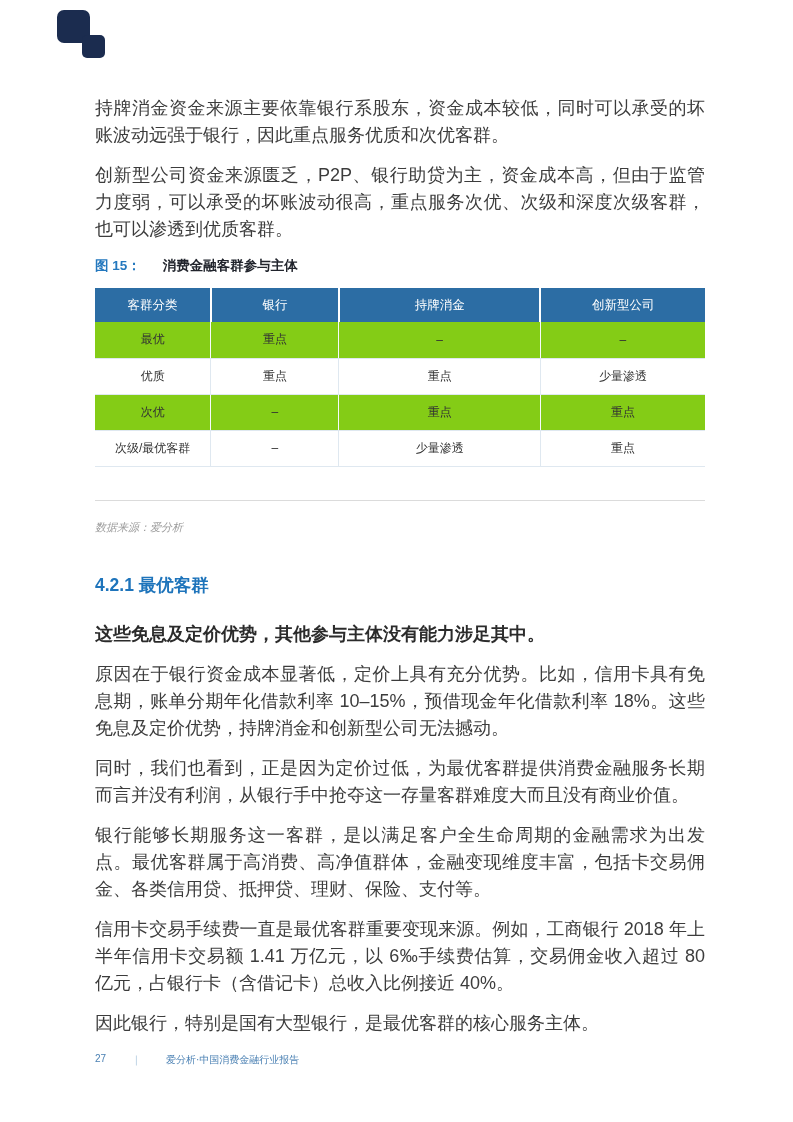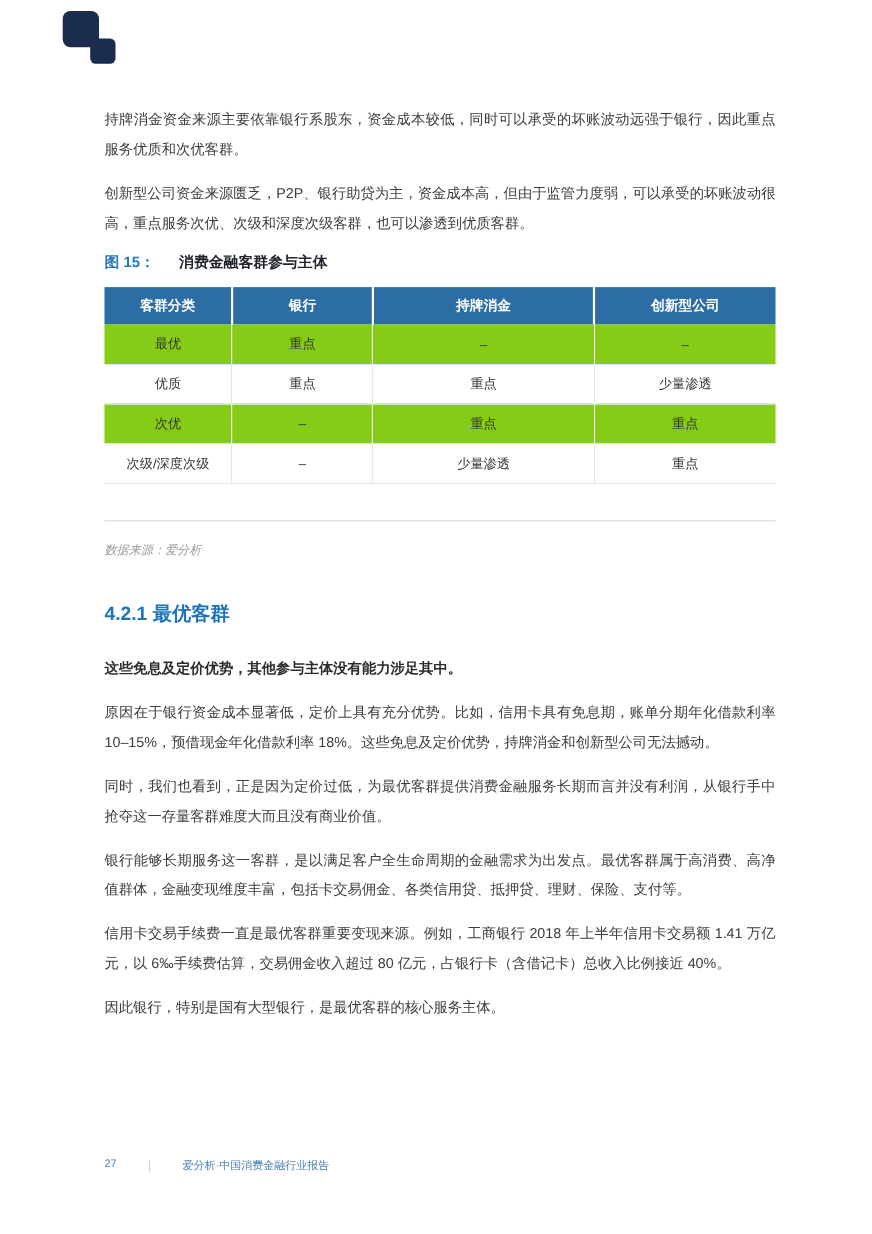--- a/index.html
+++ b/index.html
@@ -10,41 +10,41 @@
     overflow:hidden; margin:0 auto;
   }
   
   .logo { position:absolute; left:57px; top:10px; width:48px; height:48px; }
   .logo .sq-big { position:absolute; left:0; top:0; width:33px; height:33px; background:#1B2C4F; border-radius:7px; }
   .logo .sq-small { position:absolute; right:0; bottom:0; width:23px; height:23px; background:#1B2C4F; border-radius:5px; }
 
   .content { position:absolute; left:95px; top:95px; width:610px; }
 
   p.body-par {
-    font-size:13px; line-height:27px; color:#3C3C3C;
+    font-size:18px; line-height:27px; color:#3C3C3C;
     text-align:justify; margin:0 0 13px 0;
   }
   p.lead { font-weight:bold; color:#2B2B2B; }
 
   .figure-caption {
     margin:8px 0 12px 0; font-size:13.5px; font-weight:bold; line-height:20px;
   }
   .figure-caption .fig-label { color:#2478BE; margin-right:22px; }
   .figure-caption .fig-title { color:#21242C; }
 
   table.fig-table {
     width:610px; border-collapse:collapse; table-layout:fixed;
     font-size:12px; color:#333333;
   }
   table.fig-table col.c1 { width:19%; }
   table.fig-table col.c2 { width:21%; }
   table.fig-table col.c3 { width:33%; }
   table.fig-table col.c4 { width:27%; }
   table.fig-table thead th {
-    background:#2C6DA4; color:#ffffff; font-weight:bold; font-size:12.5px;
+    background:#2C6DA4; color:#ffffff; font-weight:normal; font-size:12.5px;
     height:34px; border-right:2px solid #ffffff;
   }
   table.fig-table thead th:last-child { border-right:none; }
   table.fig-table tbody td {
     height:36px; text-align:center; vertical-align:middle;
     border-right:1px solid #DFE8F0; border-bottom:1px solid #DFE8F0;
   }
   table.fig-table tbody td:last-child { border-right:none; }
   table.fig-table tbody tr.stripe td { background:#84cc16; border-right:1px solid #F6FAFD; }
   table.fig-table tbody tr.stripe td:last-child { border-right:none; }
@@ -113,21 +113,21 @@
           <td>重点</td>
           <td>少量渗透</td>
         </tr>
         <tr class="stripe">
           <td>次优</td>
           <td>–</td>
           <td>重点</td>
           <td>重点</td>
         </tr>
         <tr>
-          <td>次级/深度次级</td>
+          <td>次级/最优客群</td>
           <td>–</td>
           <td>少量渗透</td>
           <td>重点</td>
         </tr>
       </tbody>
     </table>
 
     <div class="divider"></div>
 
     <div class="source-note">数据来源：爱分析</div>

